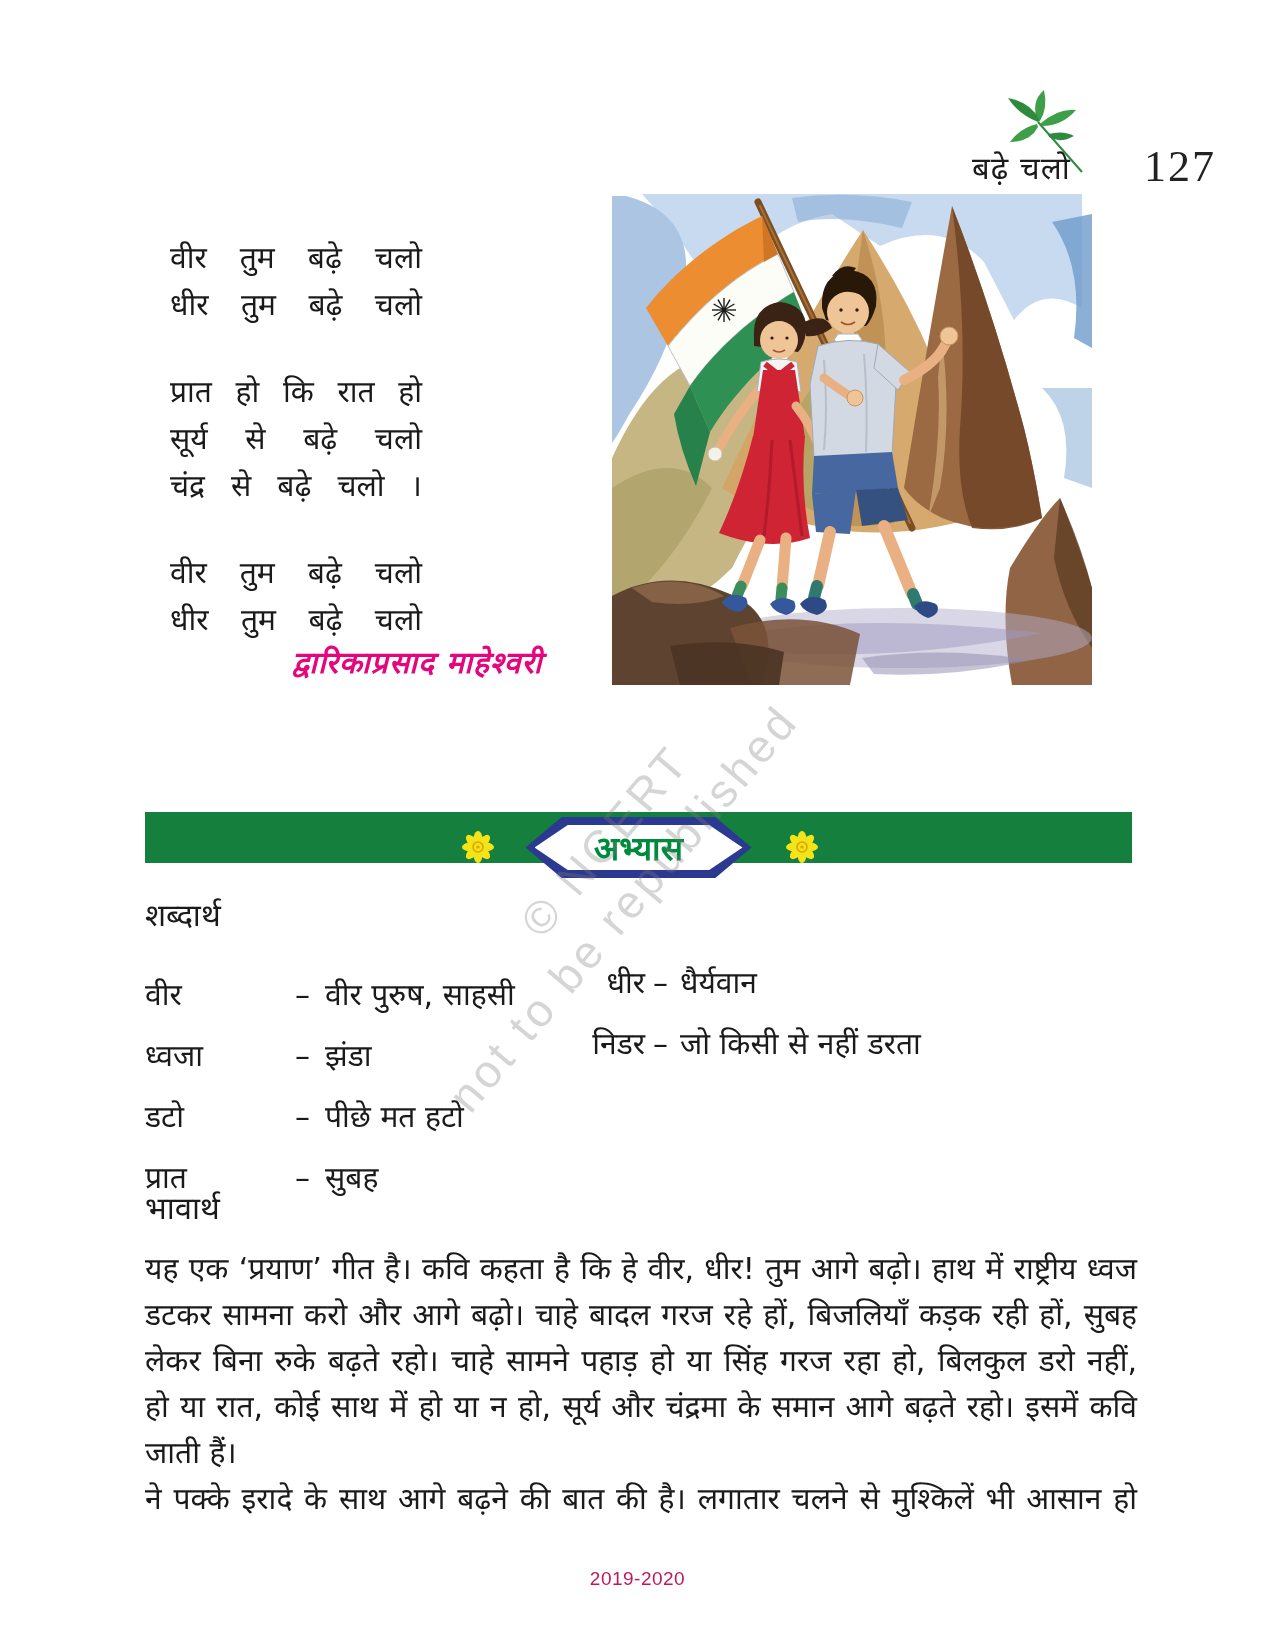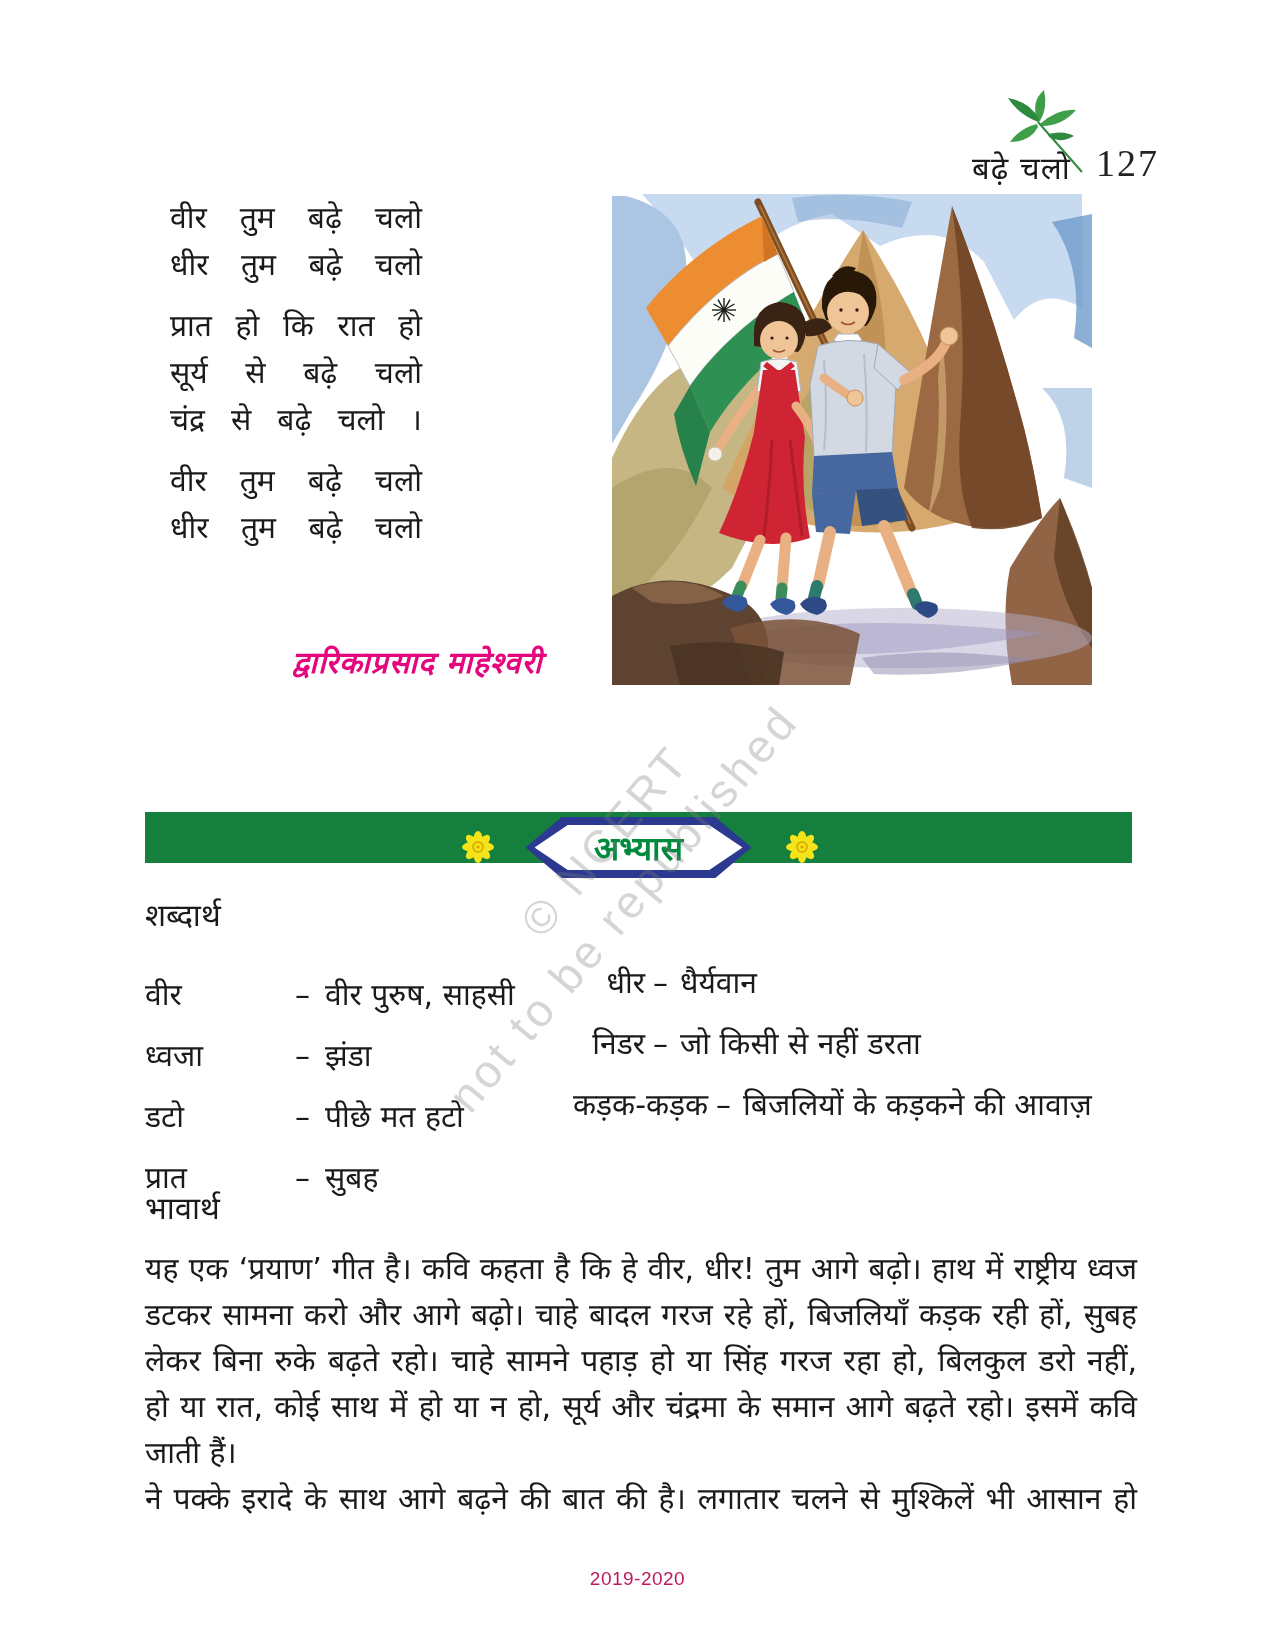--- a/index.html
+++ b/index.html
@@ -3,25 +3,25 @@
 <meta charset="utf-8">
 <style>
   html,body{margin:0;padding:0;}
   body{
     width:1275px;height:1650px;position:relative;background:#ffffff;
     font-family:"DejaVu Sans",sans-serif;color:#1a1a1a;overflow:hidden;
   }
   .abs{position:absolute;}
   
   .header-title{left:972px;top:146px;font-size:31px;letter-spacing:1px;}
-  .page-number{left:1096px;top:141px;font-family:"Liberation Serif",serif;font-size:38px;letter-spacing:2px;color:#222;}
+  .page-number{left:1144px;top:141px;font-family:"Liberation Serif",serif;font-size:44px;letter-spacing:2px;color:#222;}
   .leaf-svg{left:1000px;top:88px;}
   
   .poem{left:170px;top:194px;width:252px;font-size:30px;}
-  .poem .stanza{margin-bottom:14px;}
+  .poem .stanza{margin-bottom:14px;margin-top:40px;}
   .poem-line{line-height:47px;text-align:justify;text-align-last:justify;}
   .author{left:292px;top:641px;font-size:30px;font-weight:bold;font-style:italic;color:#e5067e;letter-spacing:1px;}
   
   .illustration{left:612px;top:188px;width:480px;height:497px;}
   
   .band{left:145px;top:812px;width:987px;height:51px;background:#15803d;}
   .hexagon{position:absolute;left:50%;top:5px;transform:translateX(-50%);width:226px;height:61px;
     background:#2b3990;clip-path:polygon(0% 50%,16% 0%,84% 0%,100% 50%,84% 100%,16% 100%);}
   .hexagon-inner{position:absolute;left:9px;top:8px;right:9px;bottom:8px;background:#ffffff;
     clip-path:polygon(0% 50%,16% 0%,84% 0%,100% 50%,84% 100%,16% 100%);
@@ -242,21 +242,20 @@
     <span class="right-pair"><span class="rterm">धीर</span><span class="rsep">–</span><span class="meaning">धैर्यवान</span></span>
   </div>
 
   <div class="w-row">
     <span class="term">ध्वजा</span><span class="sep">–</span><span class="meaning">झंडा</span>
     <span class="right-pair"><span class="rterm">निडर</span><span class="rsep">–</span><span class="meaning">जो किसी से नहीं डरता</span></span>
   </div>
 
   <div class="w-row">
     <span class="term">डटो</span><span class="sep">–</span><span class="meaning">पीछे मत हटो</span>
-    <span class="right-pair"><span class="rterm">कड़क-कड़क</span><span class="rsep">–</span><span class="meaning">बिजलियों के कड़कने की आवाज़</span></span>
   </div>
 
   <div class="w-row">
     <span class="term">प्रात</span><span class="sep">–</span><span class="meaning">सुबह</span>
   </div>
 </div>
 
 <div class="abs bhavarth">
   <div class="section-heading">भावार्थ</div>
   <div class="b-line">यह एक ‘प्रयाण’ गीत है। कवि कहता है कि हे वीर, धीर! तुम आगे बढ़ो। हाथ में राष्ट्रीय ध्वज</div>

